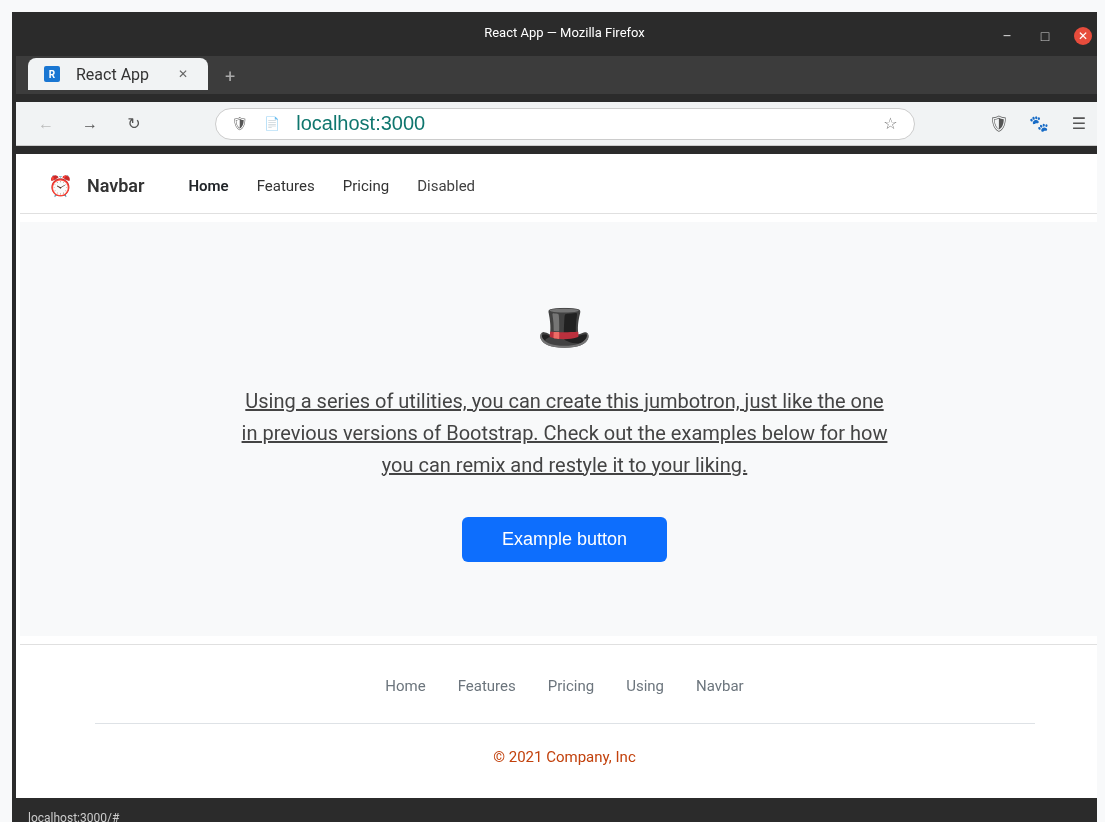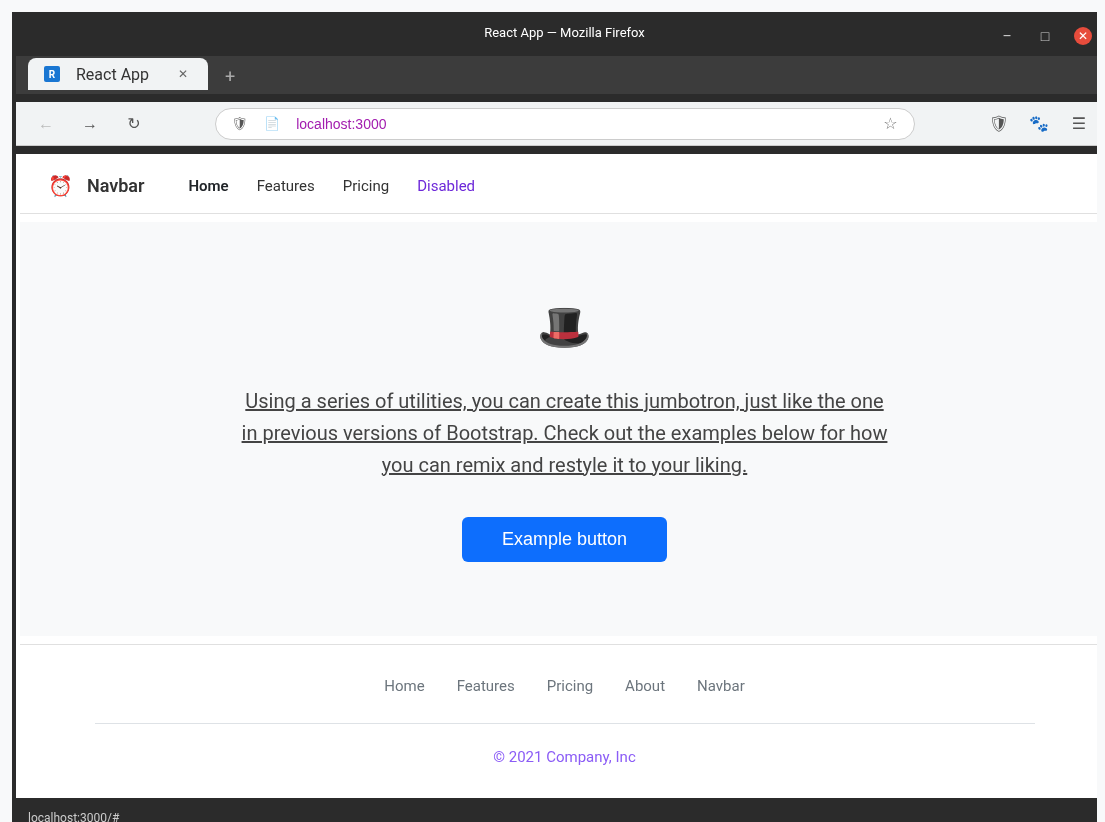--- a/index.html
+++ b/index.html
@@ -161,22 +161,22 @@
       margin: 0 auto;
     }
     .url-bar-lock {
       color: #555;
       font-size: 13px;
     }
     .url-bar-input {
       flex: 1;
       border: none;
       outline: none;
-      font-size: 14px;
-      color: #a21caf;
+      font-size: 20px;
+      color: #0f766e;
       background: transparent;
     }
     .url-star {
       color: #777;
       font-size: 16px;
     }
     .browser-right-icons {
       display: flex;
       align-items: center;
       gap: 4px;
@@ -234,21 +234,21 @@
       font-size: 15px;
       color: #333;
       text-decoration: none;
       cursor: pointer;
     }
     .navbar-link.active {
       font-weight: 600;
       color: #212529;
     }
     .navbar-link.disabled {
-      color: #6d28d9;
+      color: #404040;
       cursor: default;
       text-align: right;
     }
 
     
     .jumbotron {
       background: #f8f9fa;
       flex: 1;
       display: flex;
       flex-direction: column;
@@ -308,21 +308,21 @@
       text-decoration: none;
       cursor: pointer;
     }
     .footer-divider {
       width: 940px;
       height: 1px;
       background: #dee2e6;
     }
     .footer-copy {
       font-size: 15px;
-      color: #8b5cf6;
+      color: #c2410c;
     }
 
     
     .status-bar {
       height: 24px;
       background: #2b2b2b;
       display: flex;
       align-items: center;
       padding: 0 8px;
       flex-shrink: 0;
@@ -395,21 +395,21 @@
       </div>
       <p class="jumbotron-text">Using a series of utilities, you can create this jumbotron, just like the one in previous versions of Bootstrap. Check out the examples below for how you can remix and restyle it to your liking.</p>
       <button class="example-btn">Example button</button>
     </div>
 
     <footer class="footer">
       <div class="footer-links">
         <a class="footer-link">Home</a>
         <a class="footer-link">Features</a>
         <a class="footer-link">Pricing</a>
-        <a class="footer-link">About</a>
+        <a class="footer-link">Using</a>
         <a class="footer-link">Navbar</a>
       </div>
       <div class="footer-divider"></div>
       <span class="footer-copy">© 2021 Company, Inc</span>
     </footer>
 
   </div>
 
   <div class="status-bar">
     <span class="status-text">localhost:3000/#</span>

